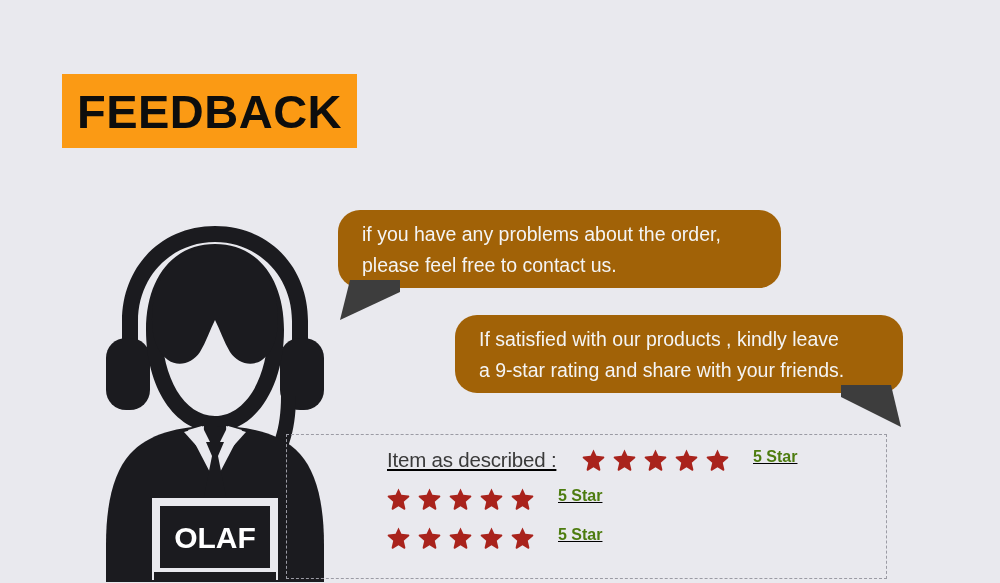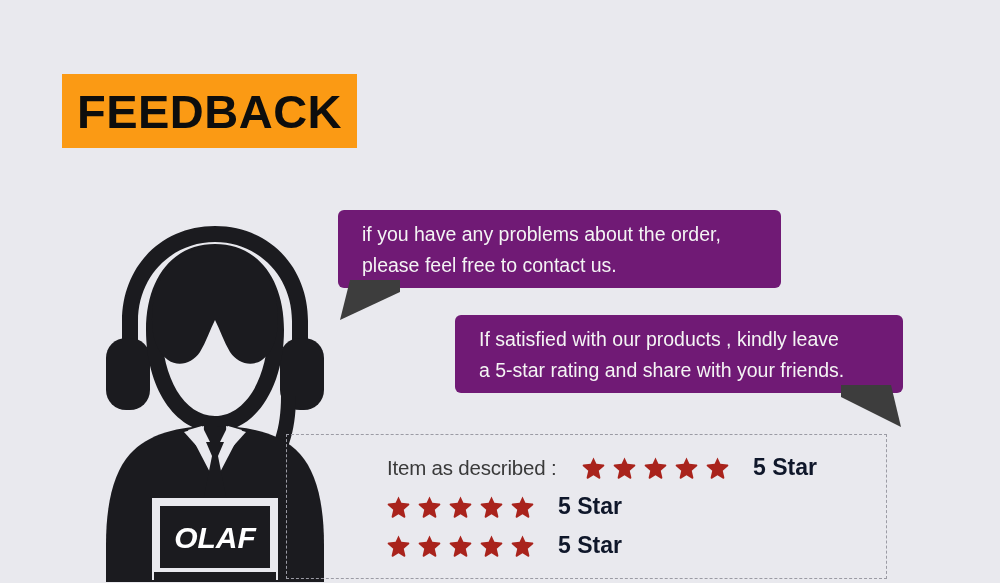--- a/index.html
+++ b/index.html
@@ -45,29 +45,28 @@
     white-space: nowrap;
   }
 
   
   #agent-figure {
     position: absolute;
     left: 100px;
     top: 176px;
     width: 230px;
     height: 362px;
-    font-style: italic;
   }
   #agent-figure svg { display: block; }
 
   
   .bubble {
     position: absolute;
-    background: #701a75;
-    border-radius: 6px;
+    background: #a16207;
+    border-radius: 22px;
     color: #ffffff;
     box-sizing: border-box;
   }
   .bubble-text {
     font-family: "Liberation Sans", sans-serif;
     font-size: 19.5px;
     line-height: 31px;
     color: #f4f4f4;
     white-space: pre-line;
     font-weight: 400;
@@ -117,43 +116,44 @@
   }
 
   #ratings-list {
     position: absolute;
     left: 100px;
     top: 13px;
     width: 480px;
   }
   .rating-row {
     display: flex;
-    align-items: center;
+    align-items: flex-start;
     height: 39px;
+    text-decoration: underline;
   }
   .rating-label {
     width: 195px;
     font-family: "Liberation Sans", sans-serif;
     font-size: 20.5px;
     color: #3a3a3a;
     white-space: nowrap;
     letter-spacing: -0.2px;
   }
   .rating-stars {
     display: flex;
     align-items: center;
     gap: 8px;
     width: 165px;
   }
   .rating-stars svg { display: block; }
   .rating-value {
     font-family: "Liberation Sans", sans-serif;
-    font-size: 23px;
+    font-size: 16px;
     font-weight: 700;
-    color: #0f172a;
+    color: #4d7c0f;
     white-space: nowrap;
     padding-left: 6px;
   }
 </style>
 </head>
 <body>
 
 <div id="stage">
 
   <div id="feedback-banner">
@@ -238,21 +238,21 @@
   <div class="bubble" id="bubble-one">
     <div class="bubble-text">if you have any problems about the order,
 please feel free to contact us.</div>
     <svg id="bubble-one-tail" viewBox="0 0 70 40">
       <path d="M12 0 L62 0 L62 12 L2 40 Z" fill="#3d3d3d"></path>
     </svg>
   </div>
 
   <div class="bubble" id="bubble-two">
     <div class="bubble-text">If satisfied with our products , kindly leave
-a 5-star rating and share with your friends.</div>
+a 9-star rating and share with your friends.</div>
     <svg id="bubble-two-tail" viewBox="0 0 72 42">
       <path d="M8 0 L58 0 L68 42 L8 12 Z" fill="#3d3d3d"></path>
     </svg>
   </div>
 
   <div id="ratings-panel">
     <div id="ratings-list">
 
       <div class="rating-row">
         <div class="rating-label">Item as described :</div>

